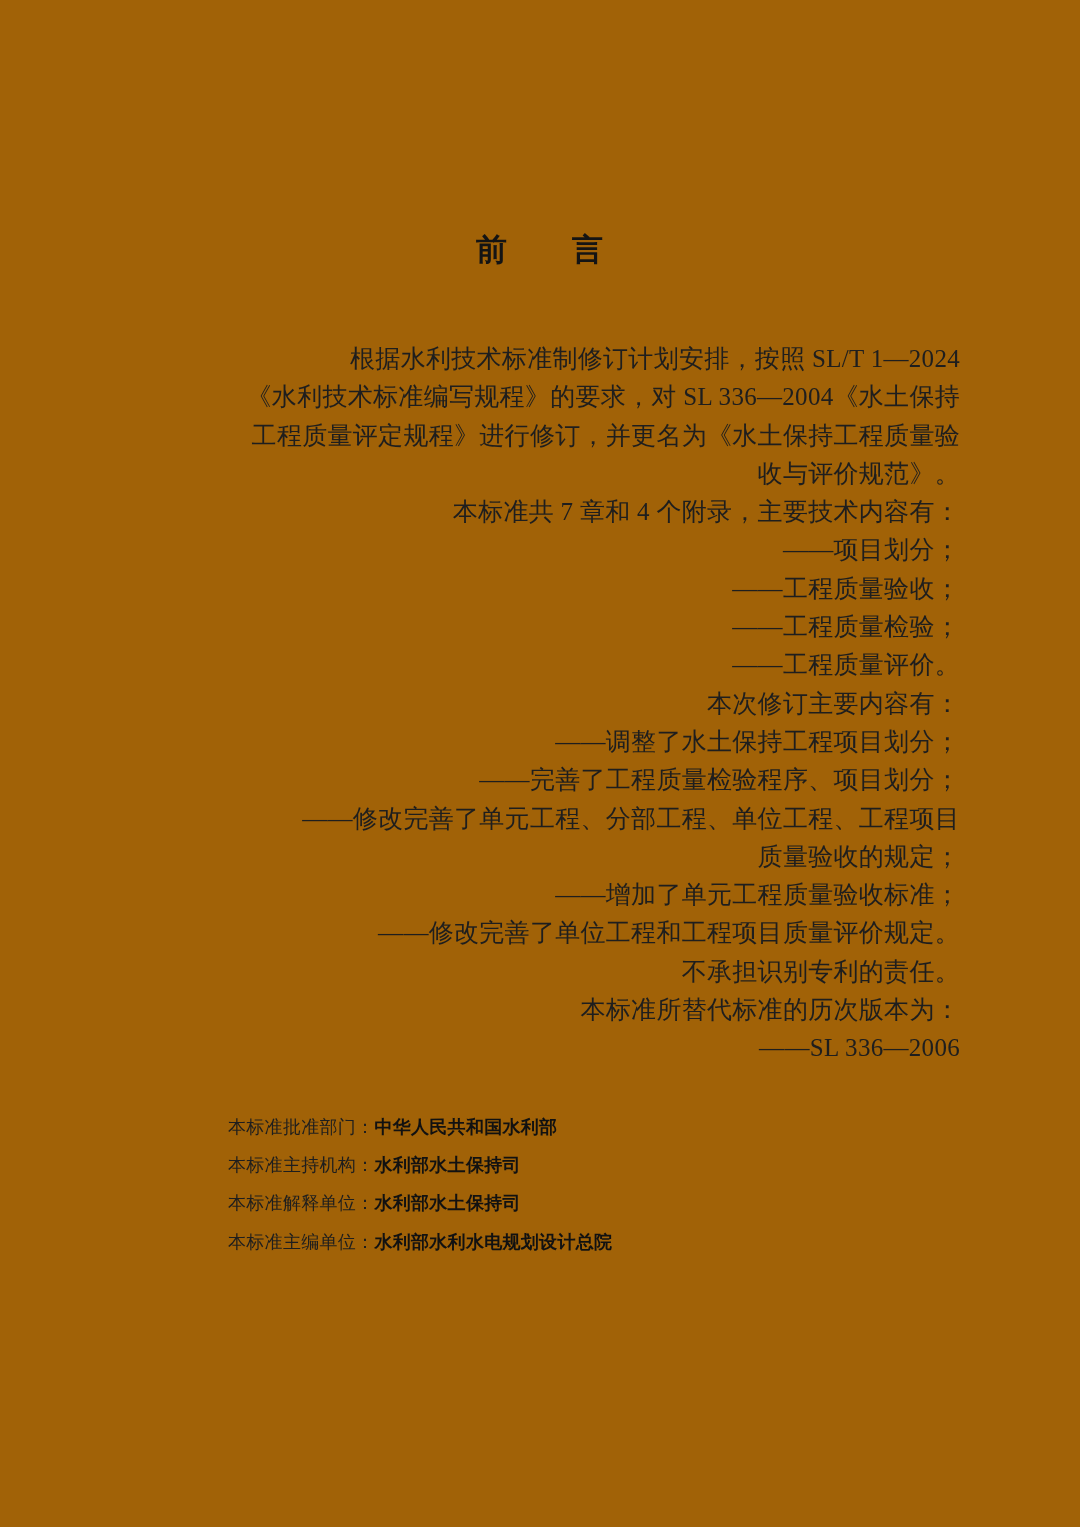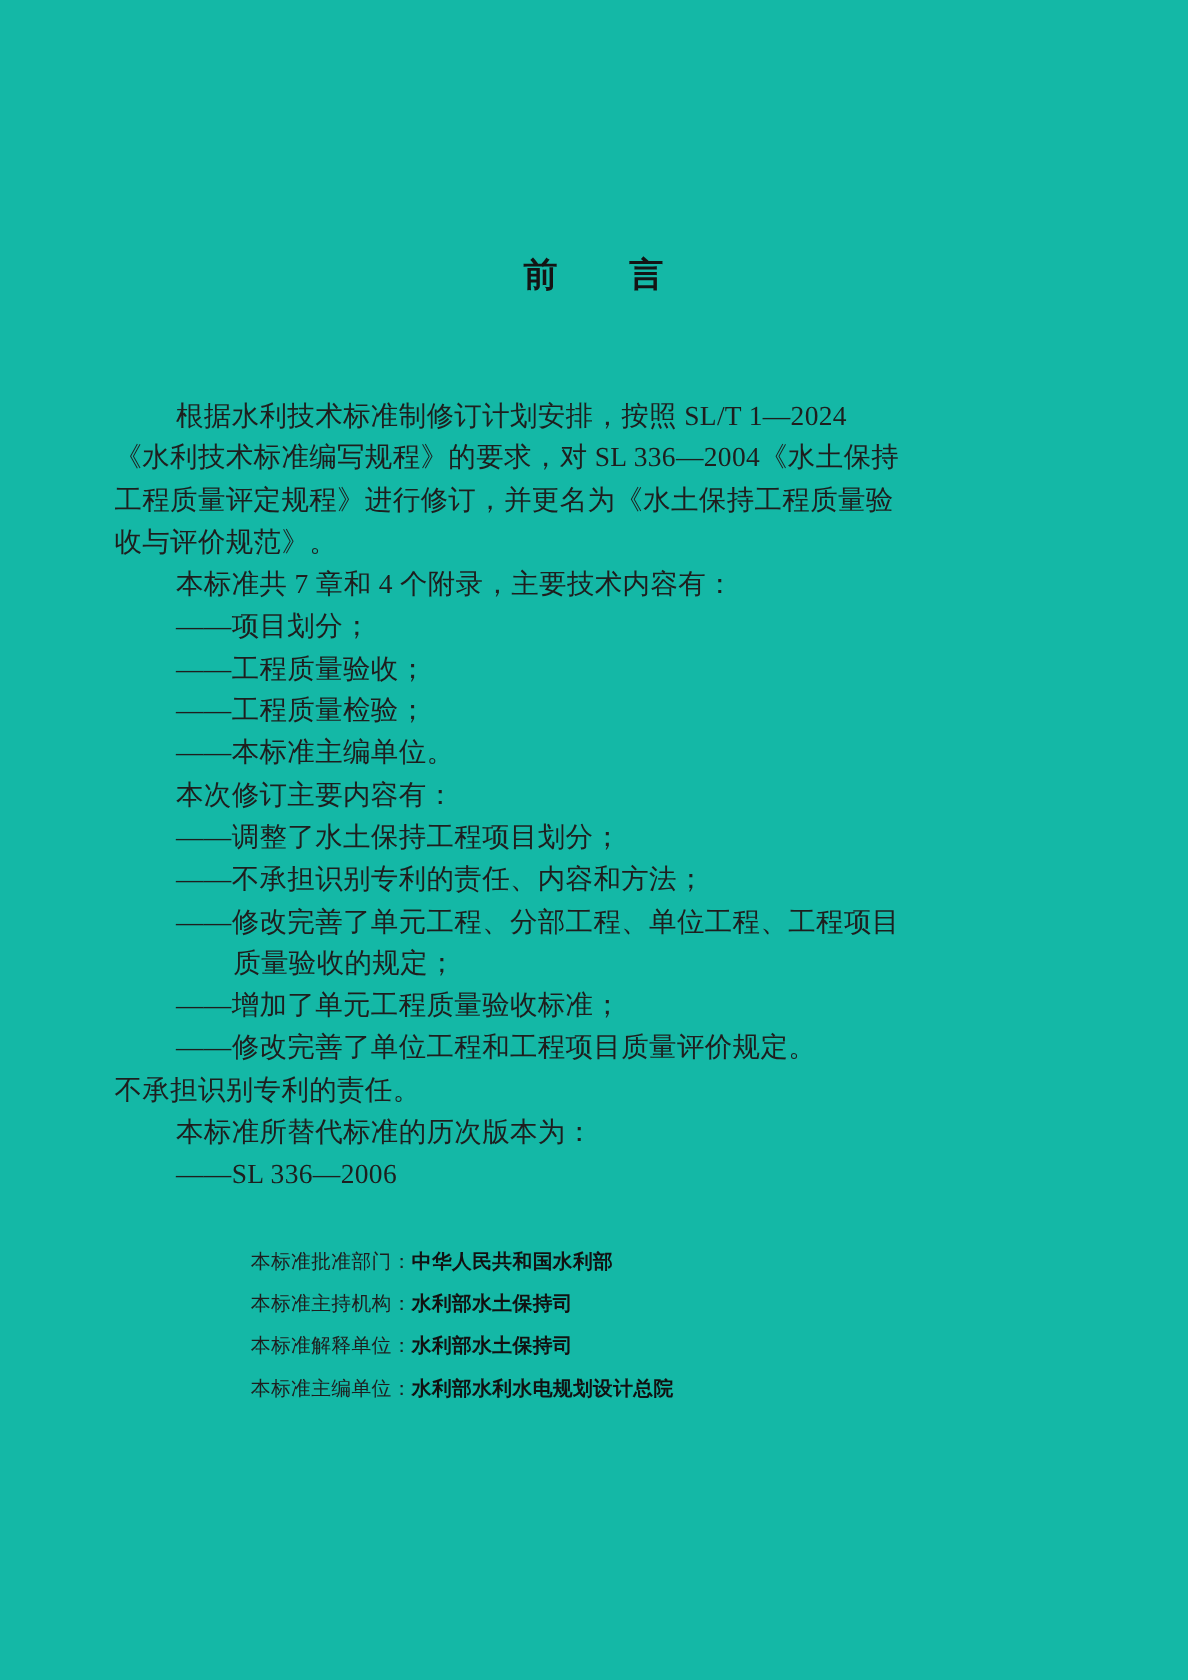--- a/index.html
+++ b/index.html
@@ -1,40 +1,41 @@
 <!DOCTYPE html>
 <html lang="zh"><head>
 <meta charset="utf-8">
 <style>
   * { margin: 0; padding: 0; box-sizing: border-box; }
   html, body { background: #efefef; }
   .page {
     width: 1080px;
     height: 1527px;
     margin: 0 auto;
-    background: #14b8a6;
+    background: #a16207;
     color: #1e1e1e;
     font-family: "Liberation Serif", "DejaVu Serif", serif;
     overflow: hidden;
     position: relative;
   }
   .title {
     padding-top: 228px;
     text-align: center;
     font-family: "Liberation Sans", "DejaVu Sans", sans-serif;
     font-weight: bold;
     font-size: 31px;
     line-height: 44px;
     color: #141414;
     letter-spacing: 1px;
   }
   .body-block {
-    margin-top: 88px;
-    padding-left: 104px;
+    margin-top: 68px;
+    padding-left: 72px;
     padding-right: 120px;
+    text-align: right;
   }
   .line {
     font-size: 25px;
     line-height: 38.3px;
     white-space: nowrap;
     letter-spacing: 0.3px;
   }
   .i0 { padding-left: 0; }
   .i2 { padding-left: 56px; }
   .i4 { padding-left: 108px; }
@@ -63,24 +64,24 @@
 
   <div class="body-block" id="body-lines">
       <p class="line i2">根据水利技术标准制修订计划安排，按照 SL/T 1—2024</p>
       <p class="line i0">《水利技术标准编写规程》的要求，对 SL 336—2004《水土保持</p>
       <p class="line i0">工程质量评定规程》进行修订，并更名为《水土保持工程质量验</p>
       <p class="line i0">收与评价规范》。</p>
       <p class="line i2">本标准共 7 章和 4 个附录，主要技术内容有：</p>
       <p class="line i2">——项目划分；</p>
       <p class="line i2">——工程质量验收；</p>
       <p class="line i2">——工程质量检验；</p>
-      <p class="line i2">——本标准主编单位。</p>
+      <p class="line i2">——工程质量评价。</p>
       <p class="line i2">本次修订主要内容有：</p>
       <p class="line i2">——调整了水土保持工程项目划分；</p>
-      <p class="line i2">——不承担识别专利的责任、内容和方法；</p>
+      <p class="line i2">——完善了工程质量检验程序、项目划分；</p>
       <p class="line i2">——修改完善了单元工程、分部工程、单位工程、工程项目</p>
       <p class="line i4">质量验收的规定；</p>
       <p class="line i2">——增加了单元工程质量验收标准；</p>
       <p class="line i2">——修改完善了单位工程和工程项目质量评价规定。</p>
       <p class="line i0">不承担识别专利的责任。</p>
       <p class="line i2">本标准所替代标准的历次版本为：</p>
       <p class="line i2">——SL 336—2006</p>
     </div>
 
   <div class="credits-block" id="credit-lines">

